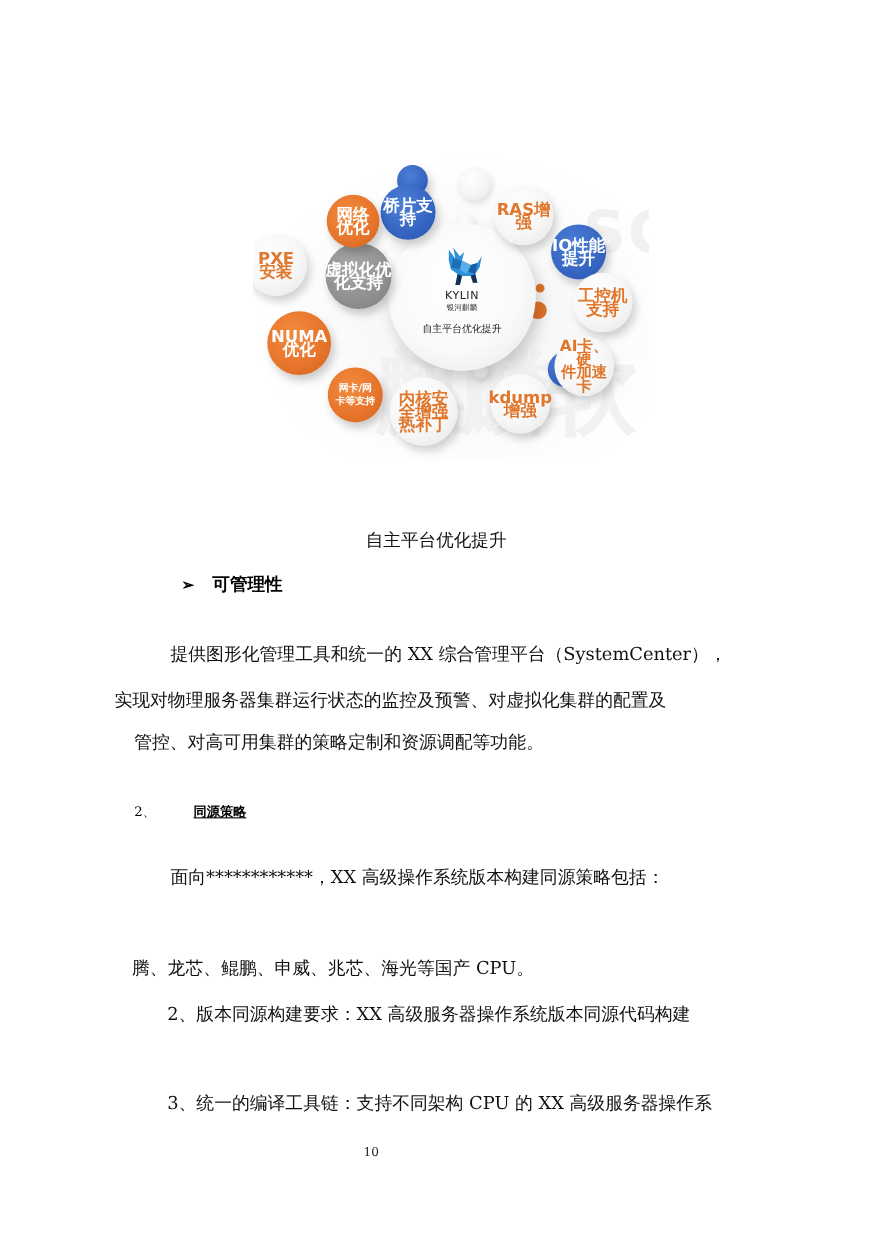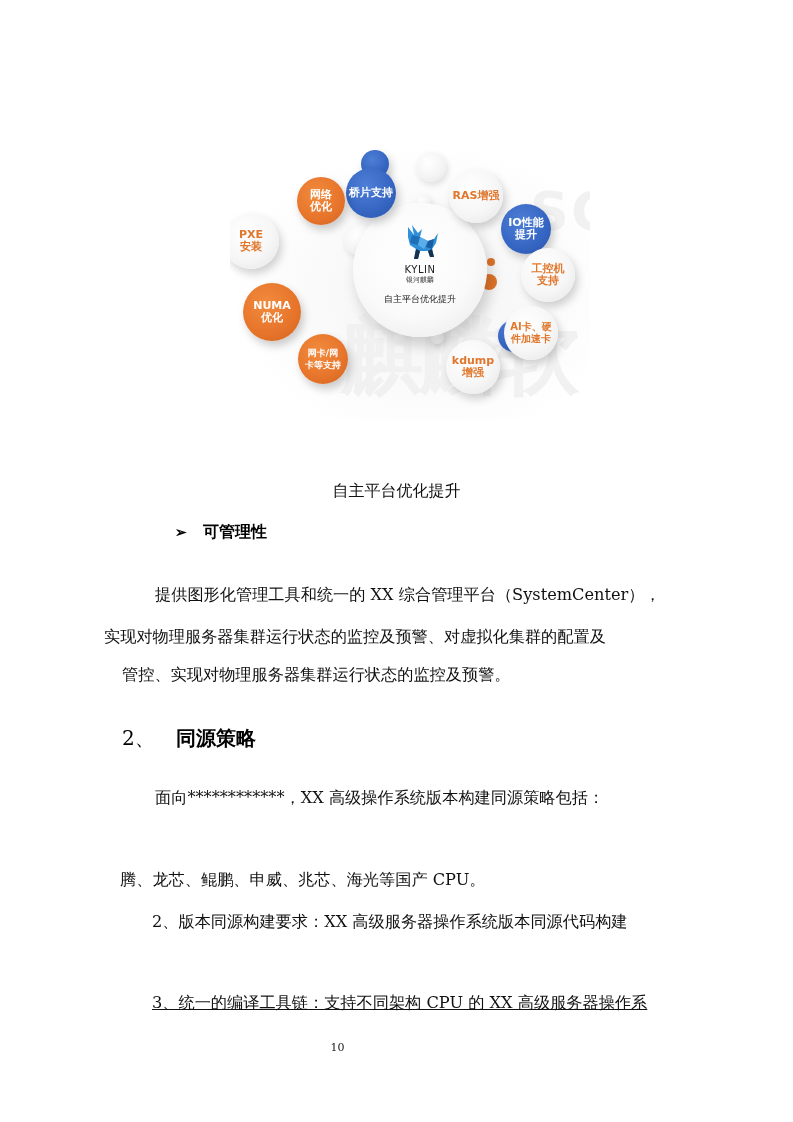--- a/index.html
+++ b/index.html
@@ -44,21 +44,21 @@
   .wm-cn { left: 110px; top: 160px; font-size: 84px; letter-spacing: -6px; }
   .bubble {
     position: absolute;
     border-radius: 50%;
     display: flex;
     align-items: center;
     justify-content: center;
     text-align: center;
     font-family: "DejaVu Sans", sans-serif;
     font-weight: bold;
-    font-size: 11px;
+    font-size: 15px;
     line-height: 12px;
     box-sizing: border-box;
     white-space: pre-line;
   }
   .b-white {
     background: radial-gradient(circle at 40% 35%, #ffffff 0%, #f6f6f6 55%, #e4e4e4 100%);
     color: #e0772c;
     box-shadow: 3px 5px 8px rgba(0,0,0,0.18);
   }
   .b-orange {
@@ -133,39 +133,40 @@
     position: absolute;
     left: 0; top: 480px;
     width: 793px;
     text-align: center;
     font-size: 16px;
     line-height: 22px;
     color: #111111;
   }
   .bullet-heading {
     position: absolute;
-    left: 175px; top: 520px;
+    left: 165px; top: 520px;
     font-family: Liberation Serif, serif;
     font-weight: bold;
     font-size: 16px;
     line-height: 24px;
     color: #000000;
   }
   .bullet-heading .arrow {
     display: inline-block;
     width: 28px;
     font-size: 14px;
   }
   .section-heading {
     position: absolute;
     left: 122px; top: 726px;
     font-family: "DejaVu Sans", sans-serif;
     font-weight: bold;
-    font-size: 20px;
+    font-size: 12px;
     line-height: 24px;
+    text-decoration: underline;
   }
   .section-heading .num {
     display: inline-block;
     width: 54px;
     font-family: "DejaVu Serif", serif;
     font-weight: normal;
   }
   .para-line {
     position: absolute;
     font-size: 16.2px;
@@ -215,47 +216,52 @@
       <div class="kylin-cn">银河麒麟</div>
       <div class="center-caption">自主平台优化提升</div>
     </div>
 
     <div class="bubble b-blue" style="left:116px;top:28px;width:50px;height:50px;">桥片支持</div>
     <div class="bubble b-white" style="left:219px;top:29px;width:54px;height:54px;">RAS增强</div>
     <div class="bubble b-blue" style="left:271px;top:64px;width:50px;height:50px;">IO性能
 提升</div>
     <div class="bubble b-white" style="left:291px;top:108px;width:54px;height:54px;">工控机
 支持</div>
-    <div class="bubble b-white" style="left:274px;top:166px;width:54px;height:54px;font-size:10px;">AI卡、硬
+    <div class="bubble b-white" style="left:274px;top:166px;width:54px;height:54px;font-size:14px;">AI卡、硬
 件加速卡</div>
     <div class="bubble b-white" style="left:216px;top:200px;width:54px;height:54px;">kdump
 增强</div>
+    <div class="bubble b-white" style="left:124px;top:203px;width:62px;height:62px;">内核安
+全增强
+热补丁</div>
     <div class="bubble b-orange" style="left:68px;top:194px;width:50px;height:50px;font-size:9px;">网卡/网
 卡等支持</div>
     <div class="bubble b-orange" style="left:13px;top:143px;width:58px;height:58px;">NUMA
 优化</div>
     <div class="bubble b-white" style="left:-7px;top:73px;width:56px;height:56px;">PXE
 安装</div>
+    <div class="bubble b-gray" style="left:66px;top:81px;width:60px;height:60px;">虚拟化优
+化支持</div>
     <div class="bubble b-orange" style="left:67px;top:37px;width:48px;height:48px;">网络
 优化</div>
   </div>
 
   <div class="caption">自主平台优化提升</div>
 
   <div class="bullet-heading">
     <span class="arrow">➢</span><span>可管理性</span>
   </div>
 
   <div class="para-line" style="left:155px;top:584px;">提供图形化管理工具和统一的 XX 综合管理平台（SystemCenter），</div>
   <div class="para-line" style="left:104px;top:626px;">实现对物理服务器集群运行状态的监控及预警、对虚拟化集群的配置及</div>
-  <div class="para-line" style="left:122px;top:664px;">管控、实现对物理服务器集群运行状态的监控及预警。</div>
+  <div class="para-line" style="left:122px;top:664px;">管控、对高可用集群的策略定制和资源调配等功能。</div>
 
   <div class="section-heading">
     <span class="num">2、</span><span>同源策略</span>
   </div>
 
   <div class="para-line" style="left:155px;top:787px;">面向************，XX 高级操作系统版本构建同源策略包括：</div>
   <div class="para-line" style="left:120px;top:869px;">腾、龙芯、鲲鹏、申威、兆芯、海光等国产 CPU。</div>
   <div class="para-line" style="left:152px;top:911px;">2、版本同源构建要求：XX 高级服务器操作系统版本同源代码构建</div>
-  <div class="para-line" style="left:152px;top:992px;text-decoration:underline;">3、统一的编译工具链：支持不同架构 CPU 的 XX 高级服务器操作系</div>
+  <div class="para-line" style="left:152px;top:992px;">3、统一的编译工具链：支持不同架构 CPU 的 XX 高级服务器操作系</div>
 
   <div class="page-number">10</div>
 </div>
 
 </body></html>

